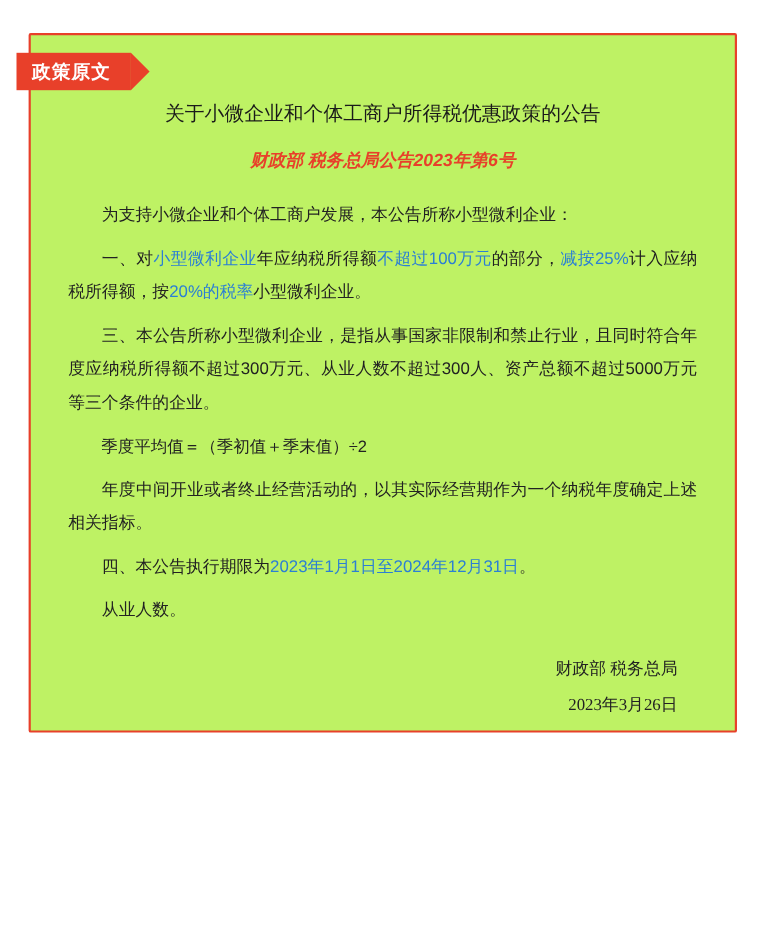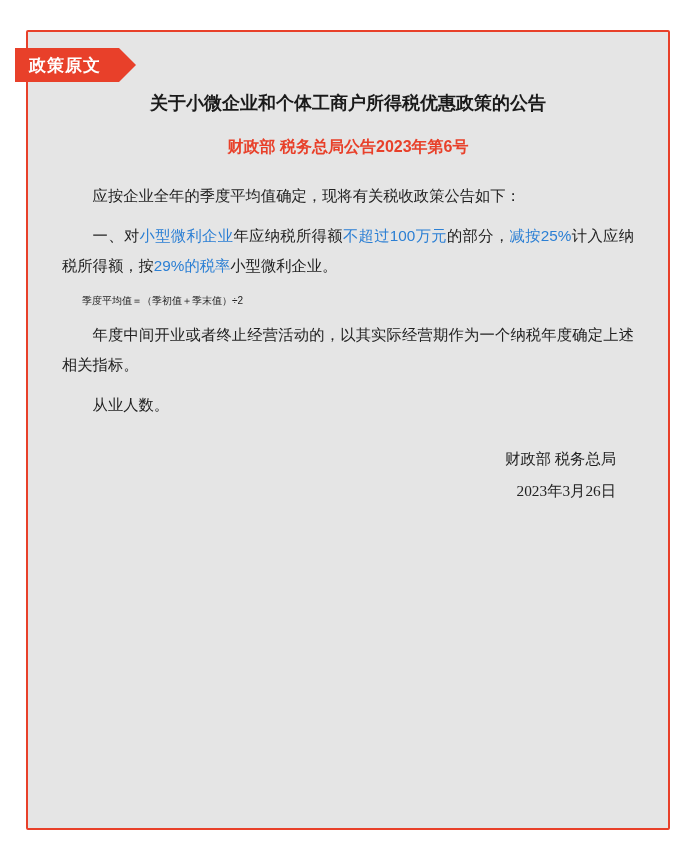--- a/index.html
+++ b/index.html
@@ -20,24 +20,24 @@
     left: 0; top: 0;
     width: 696px;
     height: 853px;
     box-sizing: border-box;
     padding: 30px 26px 24px 26px;
   }
   .card {
     position: relative;
     box-sizing: border-box;
     width: 644px;
-    height: 800px;
+    height: 636px;
     border: 2px solid #e8402a;
     border-radius: 2px;
-    background: #e5e5e5;
+    background: #bef264;
     padding: 0;
   }
   
   .ribbon {
     position: absolute;
     left: -13px;
     top: 16px;
     height: 34px;
     display: flex;
     align-items: center;
@@ -59,43 +59,44 @@
     border-bottom: 17px solid transparent;
     border-left: 17px solid #e8402a;
   }
   .content {
     padding: 58px 34px 20px 34px;
     box-sizing: border-box;
   }
   .doc-title {
     text-align: center;
     font-size: 18px;
-    font-weight: bold;
+    font-weight: normal;
     color: #1a1a1a;
     line-height: 1.5;
     margin: 0 0 18px 0;
   }
   .doc-subtitle {
     text-align: center;
     font-size: 16px;
     font-weight: bold;
     color: #e8402a;
     line-height: 1.5;
     margin: 0 0 22px 0;
+    font-style: italic;
   }
   p.para {
     font-size: 15.3px;
     line-height: 2.0;
     margin: 0 0 9px 0;
     text-indent: 2em;
     color: #222222;
     text-align: justify;
   }
   p.formula {
-    font-size: 10px;
+    font-size: 15px;
     line-height: 2.0;
     margin: 0 0 9px 0;
     text-indent: 2em;
     color: #222222;
   }
   .hl-blue {
     color: #2b7fd4;
   }
   .sign {
     margin-top: 22px;
@@ -116,33 +117,37 @@
     <div class="ribbon">
       <span>政策原文</span>
       <span class="ribbon-arrow"></span>
     </div>
 
     <div class="content">
 
       <h1 class="doc-title">关于小微企业和个体工商户所得税优惠政策的公告</h1>
       <div class="doc-subtitle">财政部 税务总局公告2023年第6号</div>
 
-      <p class="para">应按企业全年的季度平均值确定，现将有关税收政策公告如下：</p>
+      <p class="para">为支持小微企业和个体工商户发展，本公告所称小型微利企业：</p>
 
       <p class="para">
-        <span>一、对</span><span class="hl-blue">小型微利企业</span><span>年应纳税所得额</span><span class="hl-blue">不超过100万元</span><span>的部分，</span><span class="hl-blue">减按25%</span><span>计入应纳税所得额，按</span><span class="hl-blue">29%的税率</span><span>小型微利企业。</span>
+        <span>一、对</span><span class="hl-blue">小型微利企业</span><span>年应纳税所得额</span><span class="hl-blue">不超过100万元</span><span>的部分，</span><span class="hl-blue">减按25%</span><span>计入应纳税所得额，按</span><span class="hl-blue">20%的税率</span><span>小型微利企业。</span>
       </p>
 
 
+      <p class="para">三、本公告所称小型微利企业，是指从事国家非限制和禁止行业，且同时符合年度应纳税所得额不超过300万元、从业人数不超过300人、资产总额不超过5000万元等三个条件的企业。</p>
 
 
       <p class="formula">季度平均值＝（季初值＋季末值）÷2</p>
 
       <p class="para">年度中间开业或者终止经营活动的，以其实际经营期作为一个纳税年度确定上述相关指标。</p>
 
+      <p class="para">
+        <span>四、本公告执行期限为</span><span class="hl-blue">2023年1月1日至2024年12月31日</span><span>。</span>
+      </p>
 
       <p class="para">从业人数。</p>
 
       <div class="sign">
         <div>财政部 税务总局</div>
         <div>2023年3月26日</div>
       </div>
 
     </div>
   </div>

